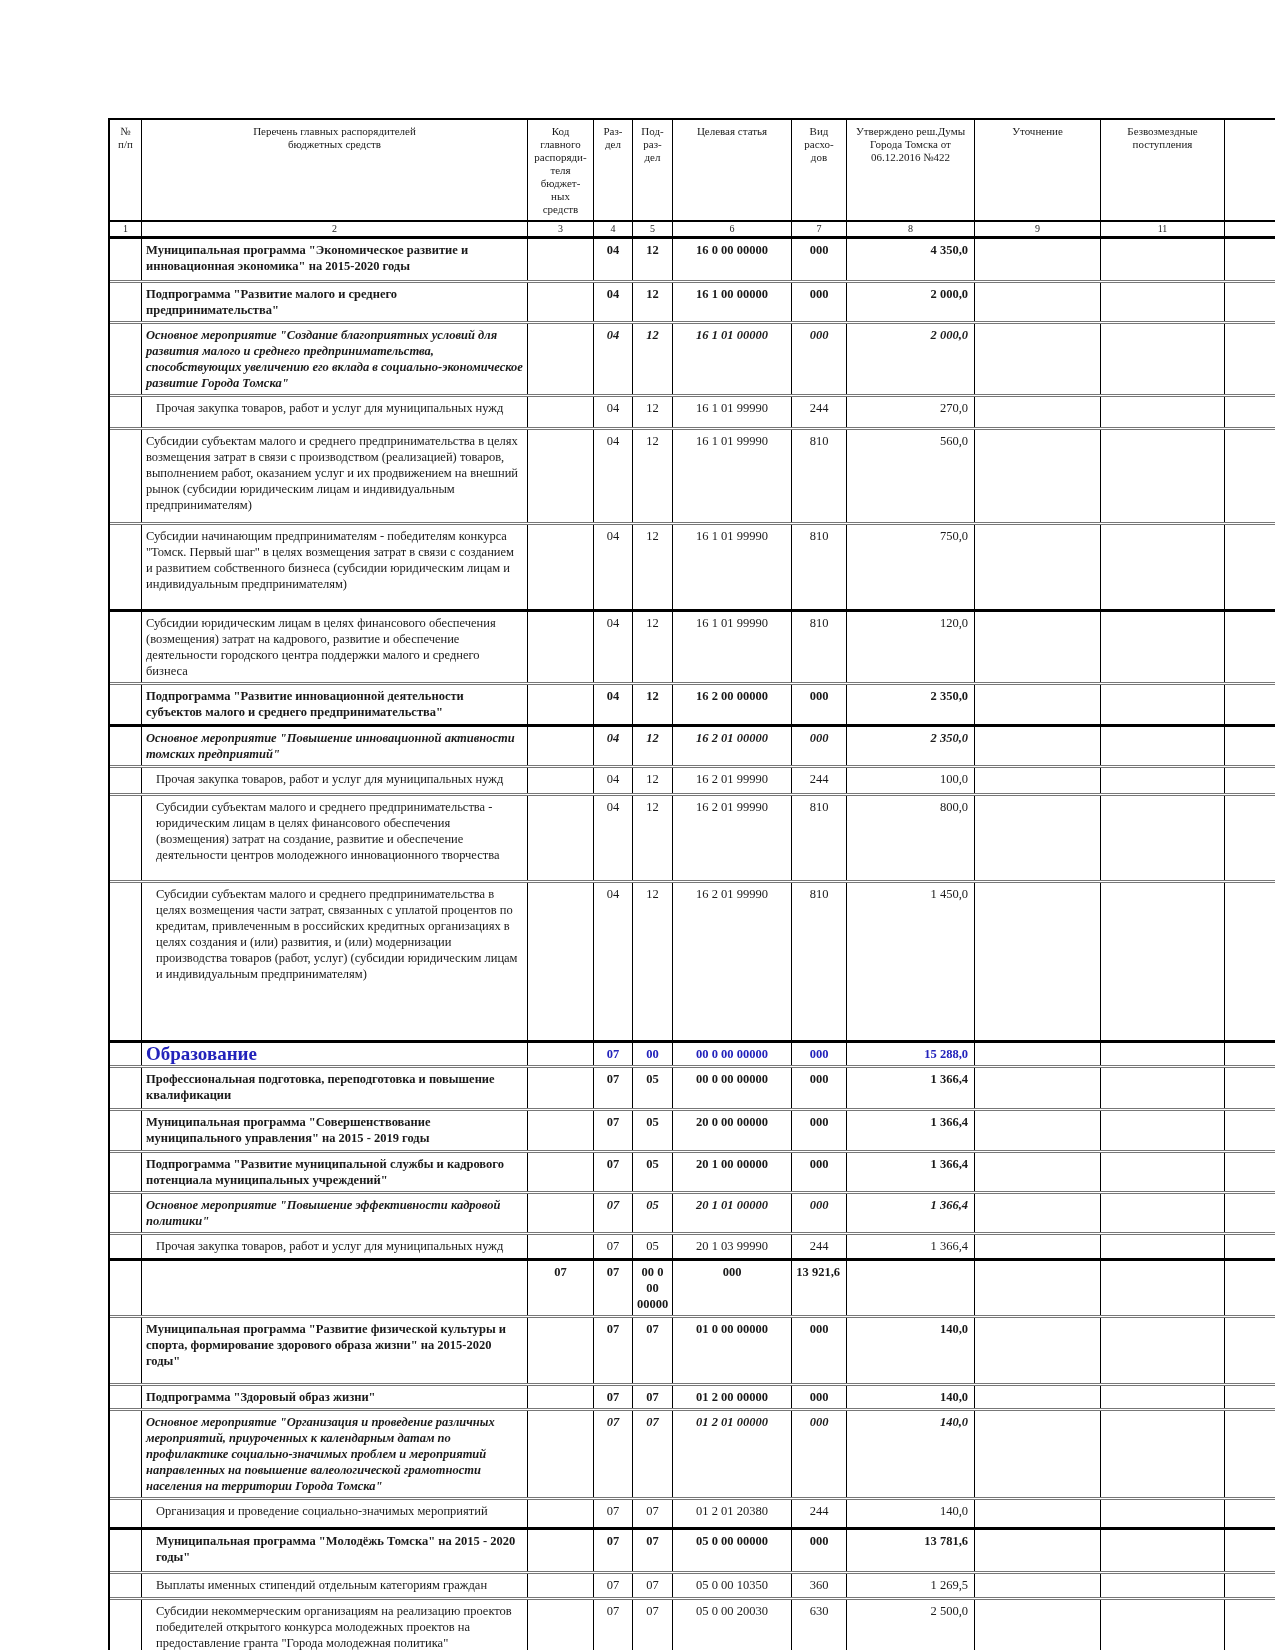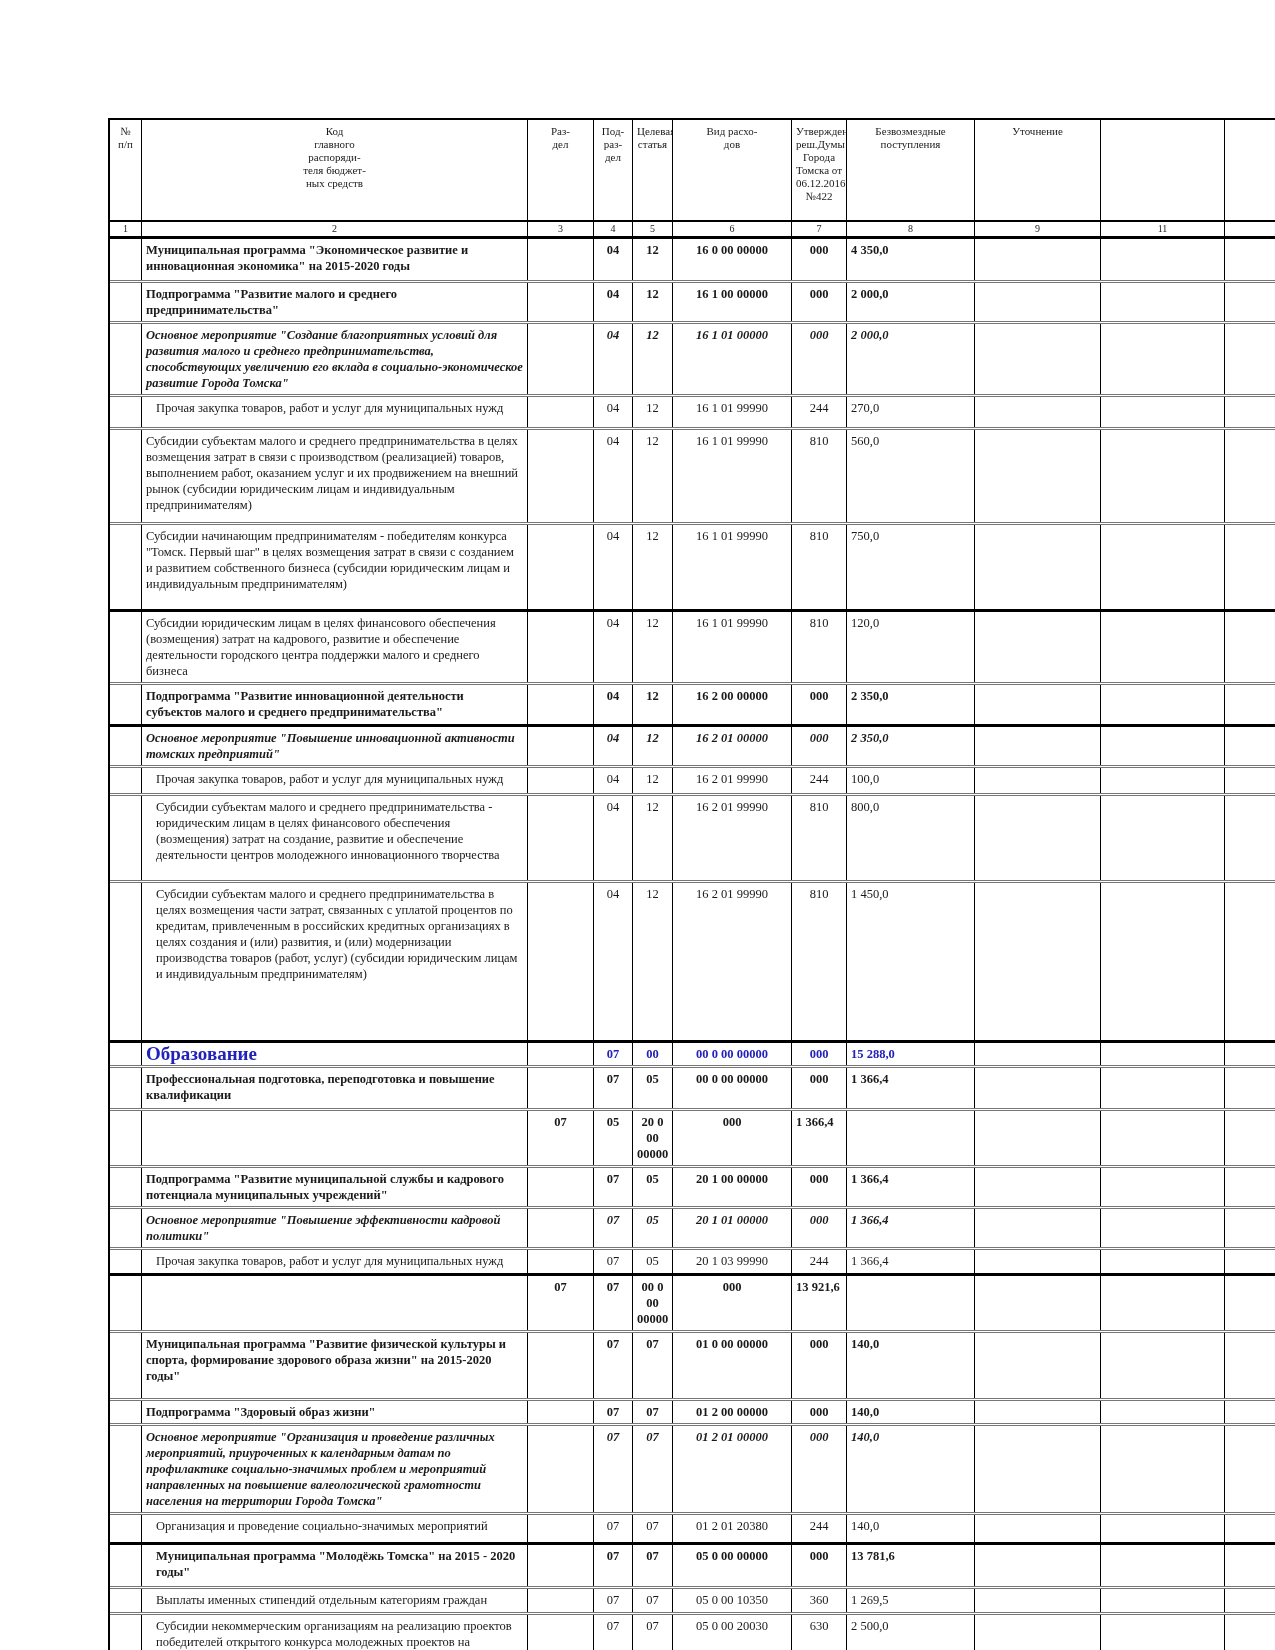--- a/index.html
+++ b/index.html
@@ -43,55 +43,57 @@
   .numrow .cell{
     font-size:10px;line-height:11px;text-align:center;height:14px;padding:1px 2px;
   }
   
   .trow{border-top:3px double #777;}
   .trow.thick{border-top:3px solid #000;}
   .trow:first-of-type{border-top:none;}
   .trow .cell{font-size:12.5px;line-height:16px;padding:3px 4px;}
   .c-name{text-align:left;}
   .c-code{text-align:center;}
-  .c-amt{padding-right:6px !important;}
+  .c-amt{text-align:right;padding-right:6px !important;}
   .trow.program .c-name,.trow.program .c-code,.trow.program .c-amt{font-weight:700;}
   .trow.event .c-name,.trow.event .c-code,.trow.event .c-amt{font-weight:700;font-style:italic;}
   .trow.section .c-name,.trow.section .c-code,.trow.section .c-amt{font-weight:700;color:#2222bb;}
   .trow.section .c-name{font-size:19px;}
   .trow .c-name.ind{padding-left:14px;}
 </style>
 </head>
 <body>
 
 <div class="page">
   <div class="budget-table">
 
     <div class="grid-row hdr">
       <div class="cell">№
 п/п</div>
+      <div class="cell">Перечень главных распорядителей
+бюджетных средств</div>
       <div class="cell">Код
 главного
 распоряди-
 теля бюджет-
 ных средств</div>
       <div class="cell">Раз-
 дел</div>
       <div class="cell">Под-
 раз-
 дел</div>
       <div class="cell">Целевая статья</div>
       <div class="cell">Вид расхо-
 дов</div>
       <div class="cell">Утверждено реш.Думы
 Города Томска от
 06.12.2016 №422</div>
+      <div class="cell">Уточнение</div>
       <div class="cell">Безвозмездные
 поступления</div>
-      <div class="cell">Уточнение</div>
       <div class="cell"></div>
     </div>
 
     <div class="grid-row numrow">
       <div class="cell">1</div>
       <div class="cell">2</div>
       <div class="cell">3</div>
       <div class="cell">4</div>
       <div class="cell">5</div>
       <div class="cell">6</div>
@@ -280,20 +282,21 @@
           <div class="cell c-code">05</div>
           <div class="cell c-code">00 0 00 00000</div>
           <div class="cell c-code">000</div>
           <div class="cell c-amt">1 366,4</div>
           <div class="cell c-amt"></div>
           <div class="cell c-code"></div>
           <div class="cell c-code"></div>
         </div>
         <div class="grid-row trow program" style="min-height: 42px;">
           <div class="cell c-code"></div>
+          <div class="cell c-name">Муниципальная программа "Совершенствование муниципального управления" на 2015 - 2019 годы</div>
           <div class="cell c-code"></div>
           <div class="cell c-code">07</div>
           <div class="cell c-code">05</div>
           <div class="cell c-code">20 0 00 00000</div>
           <div class="cell c-code">000</div>
           <div class="cell c-amt">1 366,4</div>
           <div class="cell c-amt"></div>
           <div class="cell c-code"></div>
           <div class="cell c-code"></div>
         </div>

